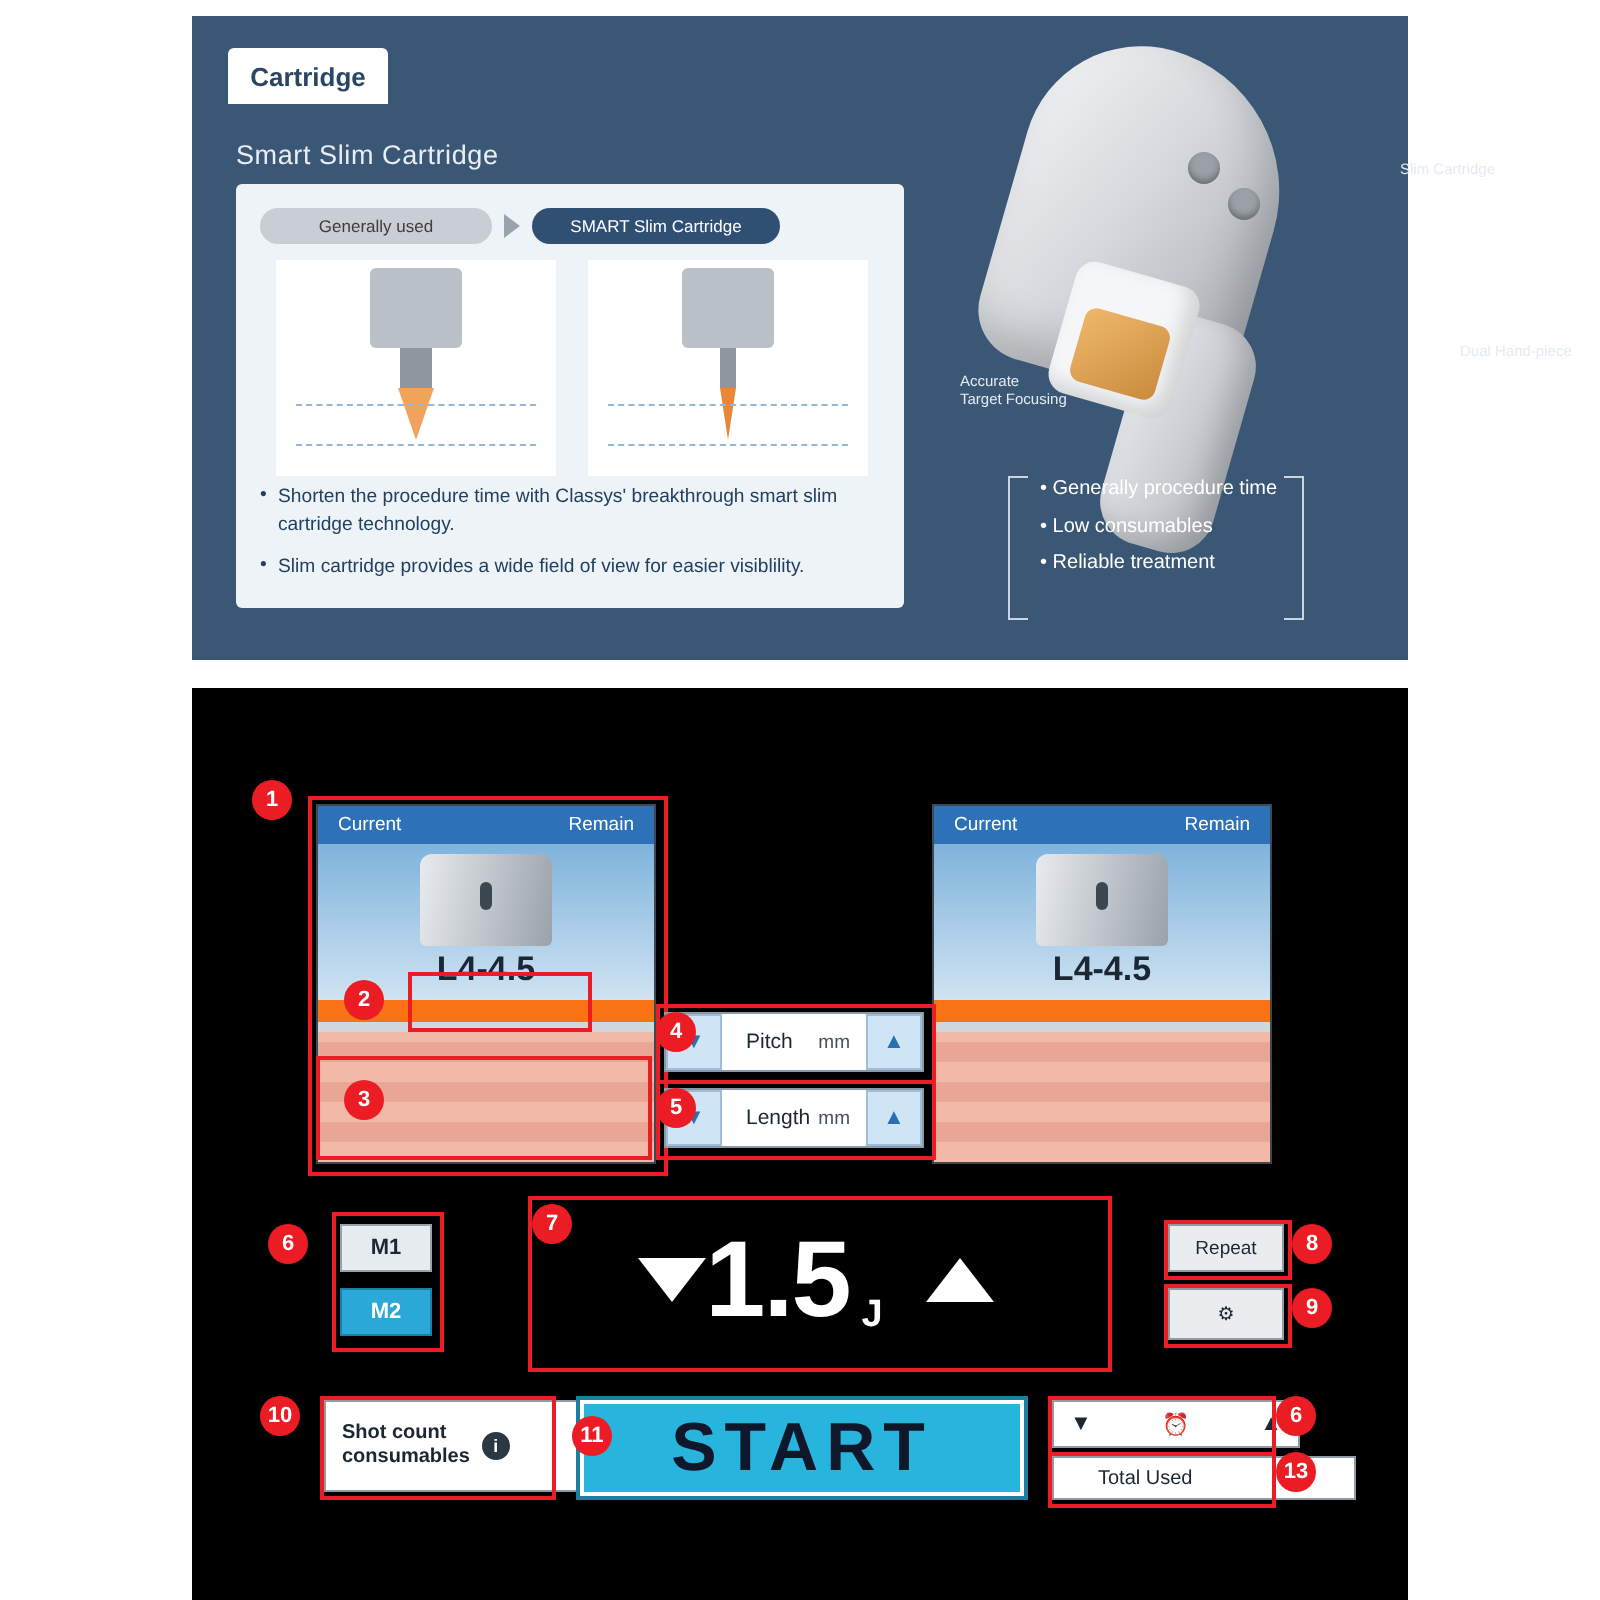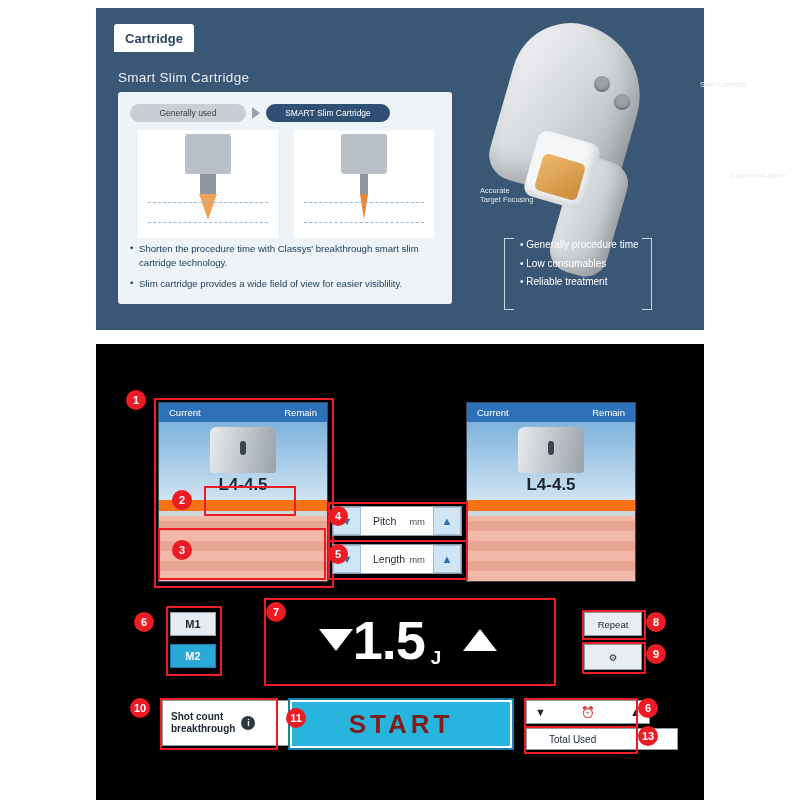--- a/index.html
+++ b/index.html
@@ -83,22 +83,22 @@
   .tri{width:0;height:0;}
   .tri.down{border-left:17px solid transparent;border-right:17px solid transparent;border-top:22px solid #ffffff;}
   .tri.up{border-left:17px solid transparent;border-right:17px solid transparent;border-bottom:22px solid #ffffff;}
 
   .smallbtn{position:absolute;background:#e9edf0;border:1px solid #8f9ba5;display:flex;align-items:center;justify-content:center;
             font-size:9.5px;color:#1b2733;}
   .shot{position:absolute;background:#ffffff;border:1px solid #8f9ba5;display:flex;align-items:center;padding:0 8px;gap:6px;}
   .shot .txt{font-size:10px;font-weight:bold;color:#1b2733;line-height:1.2;}
   .infoi{width:14px;height:14px;border-radius:50%;background:#2b3844;color:#fff;font-size:9px;font-weight:bold;
          display:flex;align-items:center;justify-content:center;}
-  .start{position:absolute;background:#27b4dd;border:2px solid #ffffff;box-shadow:0 0 0 2px #1b7fa0;color:#7f1d1d;
-         font-size:26px;font-weight:bold;letter-spacing:4px;display:flex;align-items:center;justify-content:center;}
+  .start{position:absolute;background:#27b4dd;border:2px solid #ffffff;box-shadow:0 0 0 2px #1b7fa0;color:#0f172a;
+         font-size:34px;font-weight:bold;letter-spacing:4px;display:flex;align-items:center;justify-content:center;}
   .timer{position:absolute;background:#ffffff;border:1px solid #8f9ba5;display:flex;align-items:center;justify-content:space-between;
          padding:0 8px;font-size:11px;color:#1b2733;}
   .total{position:absolute;background:#ffffff;border:1px solid #8f9ba5;display:flex;align-items:center;padding:0 22px;
          font-size:10px;color:#1b2733;}
 </style>
 </head>
 <body>
 
 <div class="brochure">
 
@@ -237,21 +237,21 @@
 
   <div class="smallbtn" style="left:488px;top:300px;width:56px;height:24px;">
     <span>⚙</span>
   </div>
   <div class="redbox" style="left:486px;top:298px;width:60px;height:28px;"></div>
   <div class="num" style="left:550px;top:300px;">9</div>
 
   <div class="shot" style="left:66px;top:356px;width:110px;height:44px;">
     <div class="txt">
       <div>Shot count</div>
-      <div>breakthrough</div>
+      <div>consumables</div>
     </div>
     <div class="infoi">i</div>
   </div>
   <div class="redbox" style="left:64px;top:354px;width:114px;height:48px;"></div>
   <div class="num" style="left:34px;top:354px;">10</div>
 
   <div class="start" style="left:194px;top:356px;width:218px;height:44px;">START</div>
   <div class="num" style="left:190px;top:364px;">11</div>
 
   <div class="timer" style="left:430px;top:356px;width:106px;height:22px;">

